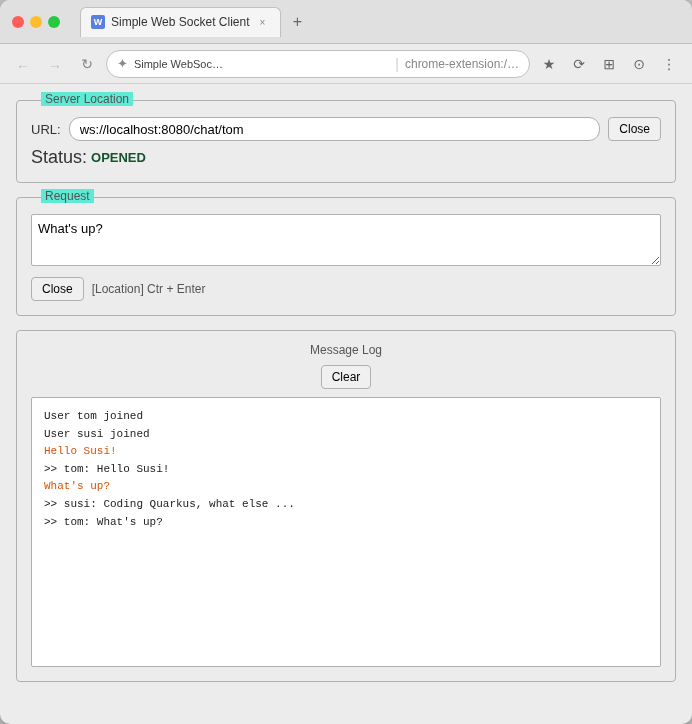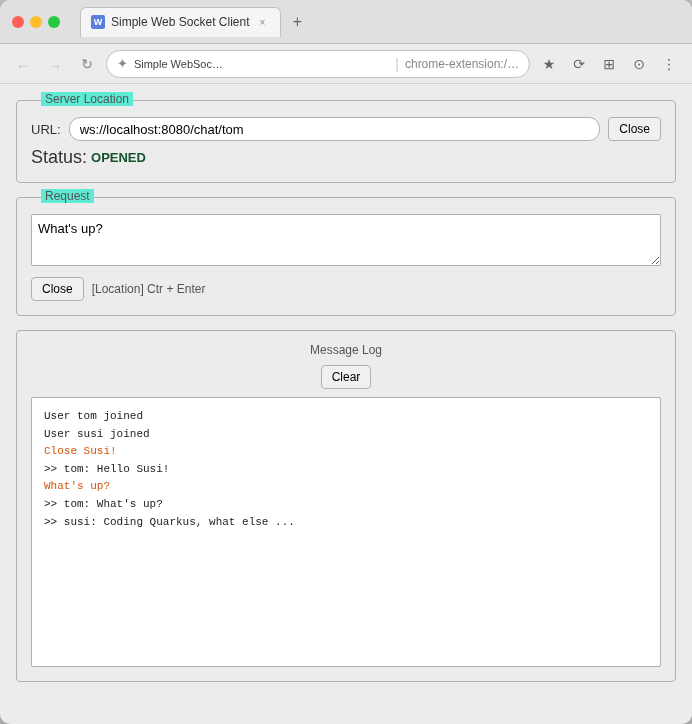--- a/index.html
+++ b/index.html
@@ -389,22 +389,22 @@
 
     <div class="section">
       <div class="message-log-header">
         <span class="section-legend" style="position:relative;top:auto;left:auto;background:transparent;padding:0;">Message Log</span>
         <button class="btn">Clear</button>
       </div>
       <div class="message-log-box">
 
       <span class="log-line">User tom joined</span>
           <span class="log-line">User susi joined</span>
-          <span class="log-line sent">Close Susi!</span>
+          <span class="log-line sent">Hello Susi!</span>
           <span class="log-line">&gt;&gt; tom: Hello Susi!</span>
           <span class="log-line sent">What's up?</span>
+          <span class="log-line">&gt;&gt; susi: Coding Quarkus, what else ...</span>
           <span class="log-line">&gt;&gt; tom: What's up?</span>
-          <span class="log-line">&gt;&gt; susi: Coding Quarkus, what else ...</span>
         </div>
     </div>
 
   </div>
 </div>
 
 </body></html>

